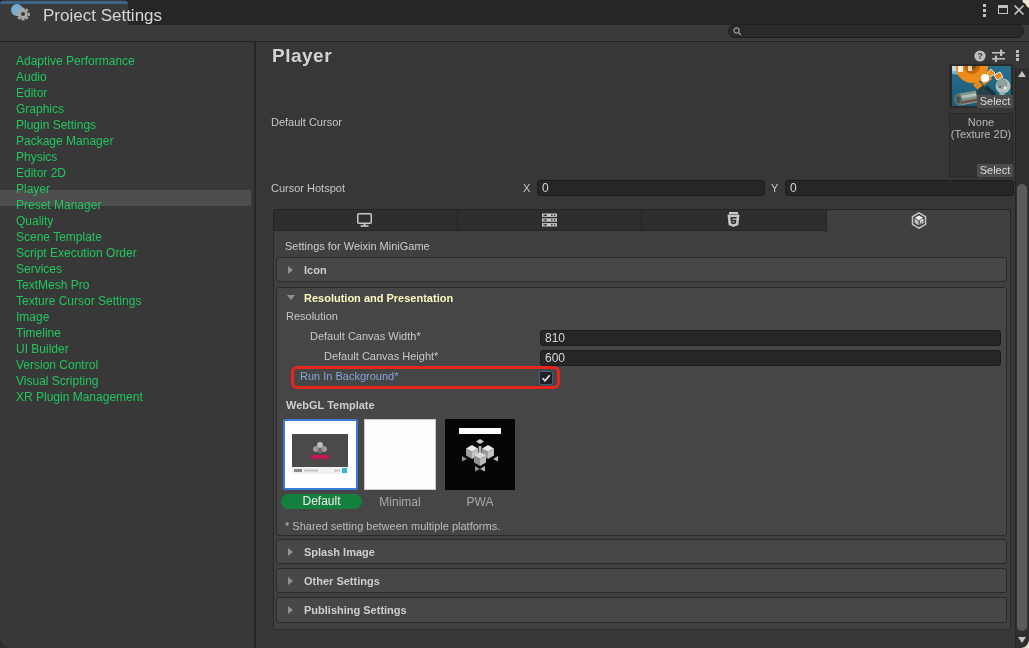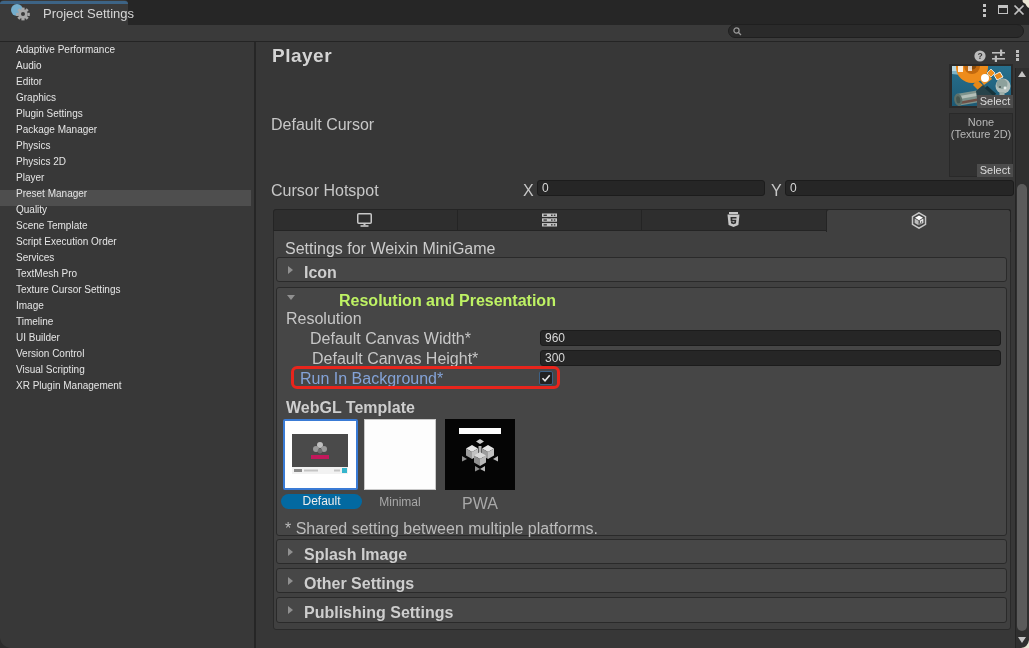--- a/index.html
+++ b/index.html
@@ -1,18 +1,18 @@
 <!DOCTYPE html>
 <html><head>
 <meta charset="utf-8">
 <style>
   html,body{margin:0;padding:0;}
   body{width:1029px;height:648px;background:#373737;font-family:"Liberation Sans",sans-serif;overflow:hidden;position:relative;}
   .abs{position:absolute;}
-  .txt{color:#c7c7c7;font-size:16px;white-space:nowrap;}
+  .txt{color:#c7c7c7;font-size:11px;white-space:nowrap;}
   .bold{font-weight:bold;}
   .field{position:absolute;background:#262626;border:1px solid #1c1c1c;border-radius:3px;color:#d8d8d8;font-size:12px;line-height:14px;padding:0 0 0 4px;box-sizing:border-box;}
   .bar{position:absolute;background:#474747;border:1px solid #2a2a2a;border-radius:3px;box-sizing:border-box;}
   .tri-r{width:0;height:0;border-left:5px solid #909090;border-top:4px solid transparent;border-bottom:4px solid transparent;position:absolute;}
   .tri-d{width:0;height:0;border-top:5px solid #909090;border-left:4px solid transparent;border-right:4px solid transparent;position:absolute;}
 </style>
 </head>
 <body>
 
 <div class="abs" style="left:0;top:0;width:1029px;height:25px;background:#262626;"></div>
@@ -27,21 +27,21 @@
     <rect x="12.4" y="15" width="3.2" height="2.4"></rect>
     <rect x="7.2" y="9.8" width="2.4" height="3.2"></rect>
     <rect x="18.4" y="9.8" width="2.4" height="3.2"></rect>
     <rect x="8.9" y="5.9" width="2.8" height="2.8" transform="rotate(45 10.3 7.3)"></rect>
     <rect x="16.3" y="5.9" width="2.8" height="2.8" transform="rotate(45 17.7 7.3)"></rect>
     <rect x="8.9" y="13.3" width="2.8" height="2.8" transform="rotate(45 10.3 14.7)"></rect>
     <rect x="16.3" y="13.3" width="2.8" height="2.8" transform="rotate(45 17.7 14.7)"></rect>
   </g>
   <circle cx="14" cy="11" r="2" fill="#3a3a3a"></circle>
 </svg>
-<div class="abs txt" style="left:43px;top:6px;color:#d6d6d6;font-size:13px;">Project Settings</div>
+<div class="abs txt" style="left:43px;top:6px;color:#d6d6d6;font-size:17px;">Project Settings</div>
 
 <div class="abs" style="left:983px;top:4px;width:3px;height:13px;">
   <div style="width:3px;height:3px;background:#c2c2c2;margin-bottom:2px;"></div>
   <div style="width:3px;height:3px;background:#c2c2c2;margin-bottom:2px;"></div>
   <div style="width:3px;height:3px;background:#c2c2c2;"></div>
 </div>
 <div class="abs" style="left:998px;top:5px;width:10px;height:9px;border:1.5px solid #c2c2c2;border-top-width:3px;box-sizing:border-box;"></div>
 <svg class="abs" style="left:1013px;top:4px;" width="12" height="12" viewBox="0 0 12 12">
   <path d="M1.5 1.5 L10.5 10.5 M10.5 1.5 L1.5 10.5" stroke="#c2c2c2" stroke-width="1.7"></path>
 </svg>
@@ -53,29 +53,29 @@
 <div class="abs" style="left:0;top:22px;width:128px;height:20px;background:#3a3a3a;"></div>
 <div class="abs" style="left:0;top:25px;width:1029px;height:17px;background:#3a3a3a;border-bottom:1px solid #242424;box-sizing:border-box;"></div>
 <div class="abs" style="left:728px;top:24px;width:296px;height:14px;background:#2a2a2a;border:1px solid #1f1f1f;border-radius:7px;box-sizing:border-box;"></div>
 <svg class="abs" style="left:733px;top:27px;" width="9" height="9" viewBox="0 0 9 9">
   <circle cx="3.5" cy="3.5" r="2.6" fill="none" stroke="#9a9a9a" stroke-width="1.2"></circle>
   <path d="M5.5 5.5 L8 8" stroke="#9a9a9a" stroke-width="1.2"></path>
 </svg>
 
 <div class="abs" style="left:0;top:42px;width:256px;height:606px;background:#383838;border-right:2px solid #262626;box-sizing:border-box;"></div>
 <div class="abs" style="left:0;top:190px;width:251px;height:16px;background:#4e4e4e;"></div>
-<div id="sidelist" class="abs" style="left:16px;top:42px;width:230px;color:#e5e5e5;font-size:10px;line-height:16px;">
+<div id="sidelist" class="abs" style="left:16px;top:53px;width:230px;color:#22c55e;font-size:12px;line-height:16px;">
     <div>Adaptive Performance</div>
     <div>Audio</div>
     <div>Editor</div>
     <div>Graphics</div>
     <div>Plugin Settings</div>
     <div>Package Manager</div>
     <div>Physics</div>
-    <div>Physics 2D</div>
+    <div>Editor 2D</div>
     <div>Player</div>
     <div>Preset Manager</div>
     <div>Quality</div>
     <div>Scene Template</div>
     <div>Script Execution Order</div>
     <div>Services</div>
     <div>TextMesh Pro</div>
     <div>Texture Cursor Settings</div>
     <div>Image</div>
     <div>Timeline</div>
@@ -202,26 +202,26 @@
 </svg>
 
 <div class="abs txt" style="left:285px;top:240px;color:#cccccc;">Settings for Weixin MiniGame</div>
 
 <div class="bar" style="left:276px;top:257px;width:731px;height:25px;"></div>
 <div class="tri-r" style="left:288px;top:266px;"></div>
 <div class="abs txt bold" style="left:304px;top:264px;color:#cecece;">Icon</div>
 
 <div class="bar" style="left:276px;top:287px;width:731px;height:249px;background:#464646;"></div>
 <div class="tri-d" style="left:287px;top:295px;"></div>
-<div class="abs txt bold" style="left:304px;top:292px;color:#bef264;margin-left:35px;">Resolution and Presentation</div>
+<div class="abs txt bold" style="left:304px;top:292px;color:#fef9c3;">Resolution and Presentation</div>
 <div class="abs txt" style="left:286px;top:310px;">Resolution</div>
 <div class="abs txt" style="left:310px;top:330px;">Default Canvas Width*</div>
-<div class="field" style="left:540px;top:330px;width:461px;height:16px;">960</div>
-<div class="abs txt" style="left:312px;top:350px;">Default Canvas Height*</div>
-<div class="field" style="left:540px;top:350px;width:461px;height:16px;">300</div>
+<div class="field" style="left:540px;top:330px;width:461px;height:16px;">810</div>
+<div class="abs txt" style="left:324px;top:350px;">Default Canvas Height*</div>
+<div class="field" style="left:540px;top:350px;width:461px;height:16px;">600</div>
 <div class="abs txt" style="left:300px;top:370px;color:#84a3d8;">Run In Background*</div>
 
 <div class="abs" style="left:539px;top:371px;width:14px;height:14px;background:#212121;border:1.5px solid #3d6185;border-radius:2px;box-sizing:border-box;"></div>
 <svg class="abs" style="left:541px;top:373px;" width="10" height="10" viewBox="0 0 10 10">
   <path d="M1.5 5.2 L4 7.7 L8.7 2.2" fill="none" stroke="#e8e8e8" stroke-width="1.6"></path>
 </svg>
 
 <div class="abs" style="left:291px;top:366px;width:269px;height:23px;border:3px solid #e8251c;border-radius:6px;box-sizing:border-box;"></div>
 
 <div class="abs txt bold" style="left:286px;top:399px;color:#cecece;">WebGL Template</div>
@@ -256,23 +256,23 @@
     <path d="M35 33 L41 36.5 L35 40 L29 36.5 Z" fill="#d9d9d9"></path>
     <path d="M29 36.5 L35 40 L35 47 L29 43.5 Z" fill="#8f8f8f"></path>
     <path d="M41 36.5 L35 40 L35 47 L41 43.5 Z" fill="#b8b8b8"></path>
     <path d="M17 37 L22 40 L17 42.5 Z" fill="#8f8f8f"></path>
     <path d="M53 37 L48 40 L53 42.5 Z" fill="#b8b8b8"></path>
     <path d="M30 47 L35 50 L30 52.5 Z" fill="#8f8f8f"></path>
     <path d="M40 47 L35 50 L40 52.5 Z" fill="#b8b8b8"></path>
   </g>
 </svg>
 
-<div class="abs" style="left:281px;top:494px;width:81px;height:15px;background:#0369a1;border-radius:7.5px;color:#eeeeee;font-size:12px;line-height:15px;text-align:center;">Default</div>
+<div class="abs" style="left:281px;top:494px;width:81px;height:15px;background:#15803d;border-radius:7.5px;color:#eeeeee;font-size:12px;line-height:15px;text-align:center;">Default</div>
 <div class="abs" style="left:364px;top:495px;width:72px;text-align:center;color:#a8a8a8;font-size:12px;">Minimal</div>
-<div class="abs" style="left:445px;top:495px;width:70px;text-align:center;color:#a8a8a8;font-size:16px;">PWA</div>
+<div class="abs" style="left:445px;top:495px;width:70px;text-align:center;color:#a8a8a8;font-size:12px;">PWA</div>
 
 <div class="abs txt" style="left:285px;top:520px;color:#bcbcbc;">* Shared setting between multiple platforms.</div>
 
 <div class="bar" style="left:276px;top:539px;width:731px;height:25px;"></div>
 <div class="tri-r" style="left:288px;top:548px;"></div>
 <div class="abs txt bold" style="left:304px;top:546px;color:#cecece;">Splash Image</div>
 <div class="bar" style="left:276px;top:568px;width:731px;height:25px;"></div>
 <div class="tri-r" style="left:288px;top:577px;"></div>
 <div class="abs txt bold" style="left:304px;top:575px;color:#cecece;">Other Settings</div>
 <div class="bar" style="left:276px;top:597px;width:731px;height:26px;"></div>

